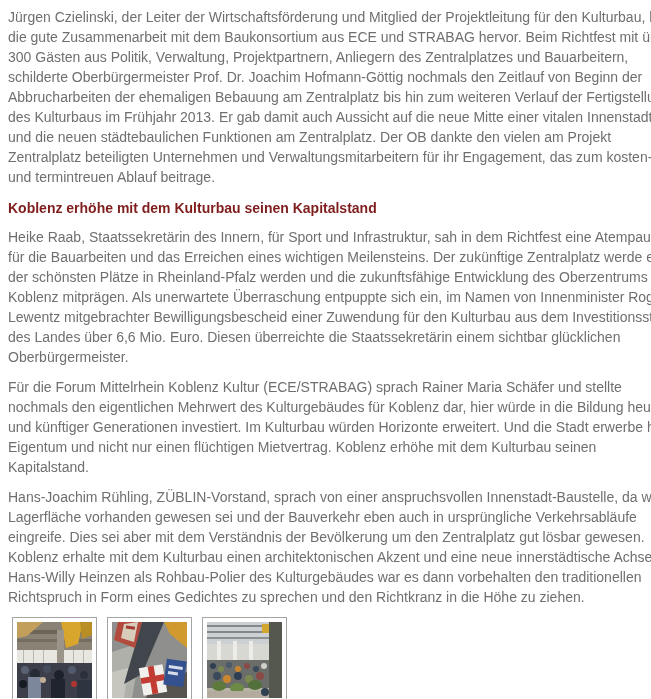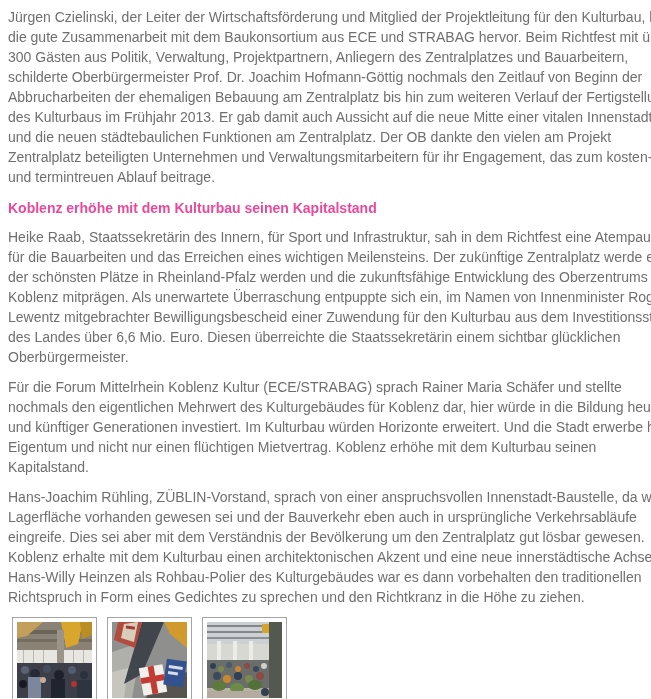--- a/index.html
+++ b/index.html
@@ -15,21 +15,21 @@
     color: #6f6f6f;
     overflow: hidden;
   }
   .para {
     margin: 0 0 10px 0;
     white-space: pre;
   }
   .section-heading {
     font-size: 14px;
     font-weight: bold;
-    color: #ec4899;
+    color: #7f1d1d;
     line-height: 20px;
     margin: 11px 0 9px 0;
     white-space: pre;
   }
   .thumbs {
     display: flex;
     gap: 10px;
     margin: 0 0 0 4px;
   }
   .thumb {

